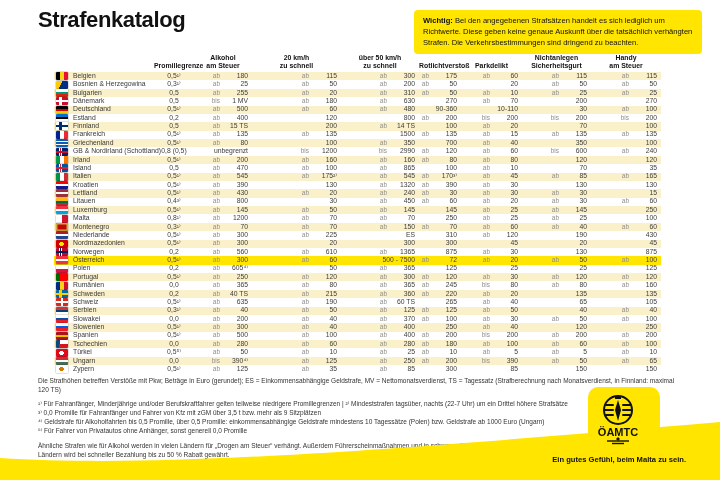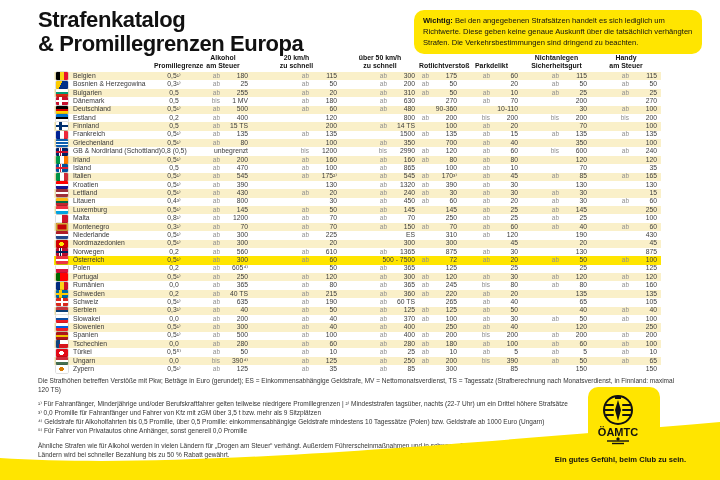--- a/index.html
+++ b/index.html
@@ -4,21 +4,21 @@
 <style>
   html,body{margin:0;padding:0;}
   body{width:720px;height:480px;overflow:hidden;background:#fff;
        font-family:"Liberation Sans","DejaVu Sans",sans-serif;color:#1a1a1a;}
   .page{position:relative;width:720px;height:480px;background:#fff;}
 
   .title{position:absolute;left:38px;top:8px;font-size:22px;font-weight:700;
          line-height:1.08;letter-spacing:-0.4px;color:#111;}
 
   .notice{position:absolute;left:414px;top:10px;width:270px;background:#FFE500;
-          border-radius:10px;padding:6px 9px;font-size:7.6px;line-height:1.42;color:#111;}
+          border-radius:4px;padding:6px 9px;font-size:7.6px;line-height:1.42;color:#111;}
 
   .table{position:absolute;left:54px;top:44px;width:607px;}
   .thead,.trow{display:grid;
      grid-template-columns:100px 40px 58px 89px 78px 42px 61px 69px 70px;}
   .thead{height:26px;align-items:end;padding-bottom:2px;}
   .hcell{font-size:6.9px;font-weight:700;text-align:center;line-height:1.18;
          white-space:nowrap;color:#111;}
   .trow{height:8.39px;align-items:center;font-size:6.8px;color:#3d3d3d;}
   .trow:nth-child(odd){background:#FAF0C9;}
   .trow.hl{background:#FFE500;}
@@ -45,21 +45,20 @@
   .slogan{position:absolute;right:34px;top:455px;z-index:2;font-size:7.6px;
           font-weight:700;color:#111;white-space:nowrap;}
 </style>
 </head>
 <body>
 
 <div class="page">
 
   <div class="title">
     <div>Strafenkatalog</div>
-    <div>&amp; Promillegrenzen Europa</div>
   </div>
 
   <div class="notice">
     <b>Wichtig:</b>
     <span>Bei den angegebenen Strafsätzen handelt es sich lediglich um Richtwerte. Diese geben keine genaue Auskunft über die tatsächlich verhängten Strafen. Die Verkehrsbestimmungen sind dringend zu beachten.</span>
   </div>
 
   <div class="table">
     <div class="thead">
         <div class="hcell"></div>
@@ -1389,15 +1388,15 @@
       </g>
       <text x="30" y="45" text-anchor="middle" font-size="11" font-weight="bold" fill="#111" font-family="Liberation Sans, DejaVu Sans, sans-serif">ÖAMTC</text>
       <g stroke="#111" stroke-width="1.4">
         <path d="M19,50 H41"></path>
         <path d="M24,52.5 H36"></path>
       </g>
       <path d="M28,48 l2,-2 2,2 -2,2 z" fill="#111"></path>
     </svg>
   </div>
 
-  <div class="slogan">Ein gutes Gefühl, beim Club zu sein.</div>
+  <div class="slogan">Ein gutes Gefühl, beim Malta zu sein.</div>
 
 </div>
 
 </body></html>

